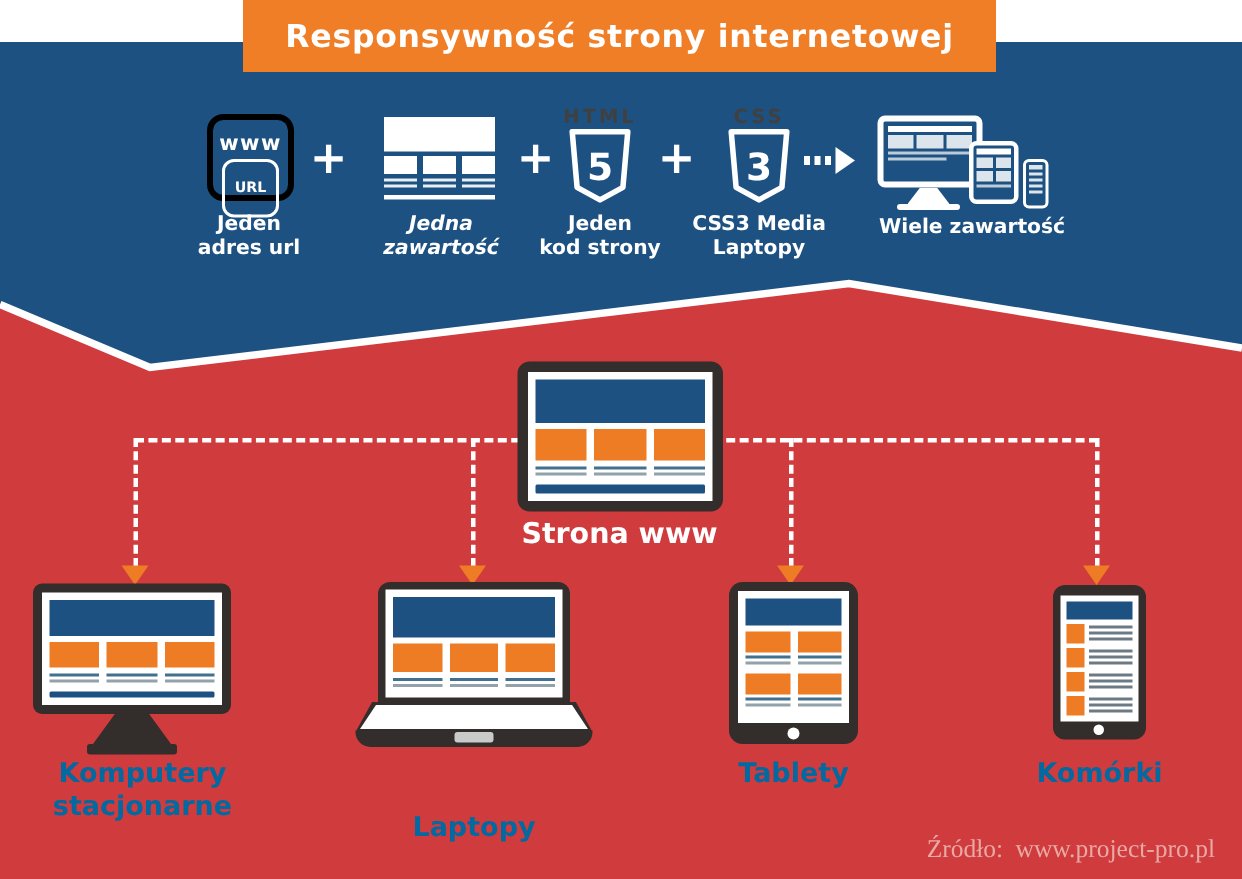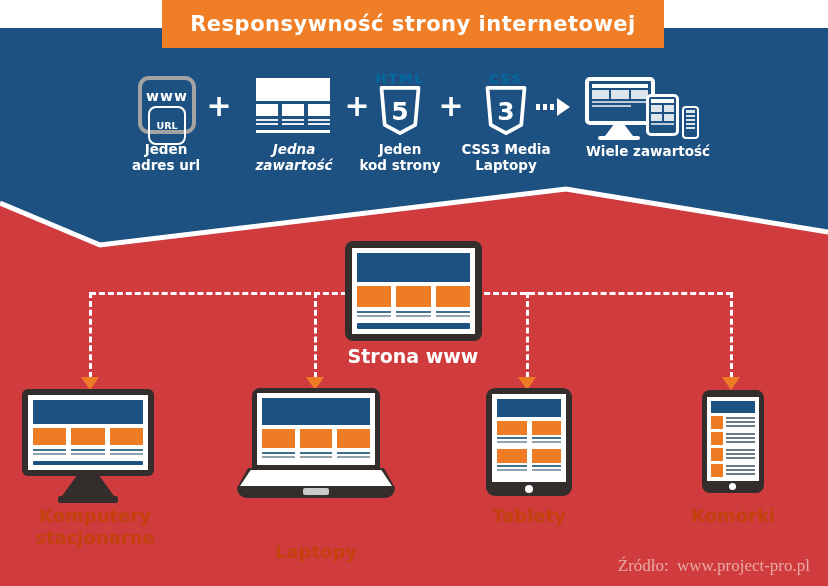--- a/index.html
+++ b/index.html
@@ -27,38 +27,38 @@
 
   
   .f-label {
     color:#fff; font-size:13.5px; font-weight:bold; line-height:16px;
     text-align:center; width:110px;
   }
   .plus { color:#fff; font-size:30px; font-weight:bold; width:26px; text-align:center; }
 
   .www-icon {
     left:138px; top:76px; width:58px; height:58px;
-    border:4px solid #a3a3a3; border-radius:11px; text-align:center;
+    border:4px solid #000000; border-radius:11px; text-align:center;
   }
   .www-word { color:#fff; font-size:14px; font-weight:bold; letter-spacing:1px; margin-top:8px; }
   .url-pill {
     display:inline-block; border:2px solid #fff; border-radius:8px;
     color:#fff; font-size:9.5px; font-weight:bold; padding:12px 6px; margin-top:2px;
   }
 
   .cw-icon { left:256px; top:78px; width:74px; height:55px; display:flex; flex-direction:column; gap:3px; }
   .cw-hero { height:24px; background:#fff; }
   .cw-row  { display:flex; gap:4px; height:13px; }
   .cw-row div { flex:1; background:#fff; }
   .cw-lines { display:flex; gap:4px; }
   .cw-lines .col { flex:1; }
   .cw-lines .col div { height:2px; background:#fff; margin-bottom:2px; opacity:.9; }
   .cw-full { height:3px; background:#fff; }
 
-  .logo-top { color:#0369a1; font-size:13px; font-weight:bold; letter-spacing:2px; text-align:center; width:90px; }
+  .logo-top { color:#404040; font-size:13px; font-weight:bold; letter-spacing:2px; text-align:center; width:90px; }
   .shield-svg { width:46px; height:50px; }
 
   .dash-arrow { left:536px; top:98px; display:flex; align-items:center; gap:3px; height:18px; }
   .dash-arrow .d { width:4px; height:6px; background:#fff; }
   .dash-arrow .head { width:0; height:0; border-top:9px solid transparent; border-bottom:9px solid transparent; border-left:13px solid #fff; }
 
   
   .mini-monitor { left:585px; top:77px; width:70px; height:48px; border:4px solid #fff; border-radius:5px;
                   background:#1d5181; padding:3px; z-index:1; }
   .mini-monitor .bar { height:4px; background:#fff; margin-bottom:2px; }
@@ -133,21 +133,21 @@
   .phone { left:702px; top:390px; width:62px; height:103px; background:#332d2b;
            border-radius:8px; padding:7px 5px 12px 5px; z-index:2; }
   .phone .screen { background:#fff; width:100%; height:100%; padding:4px; display:flex; flex-direction:column; gap:3px; }
   .phone .hero { height:15px; background:#1d5181; }
   .phone .row { display:flex; gap:3px; flex:1; }
   .phone .sq { width:12px; background:#ee7c24; }
   .phone .tx { flex:1; padding-top:1px; }
   .phone .tx div { height:2px; background:#6c7a85; margin-bottom:2px; }
 
   
-  .dev-label { color:#c2410c; font-size:18px; font-weight:bold; line-height:22px; text-align:center; z-index:2; }
+  .dev-label { color:#0369a1; font-size:18px; font-weight:bold; line-height:22px; text-align:center; z-index:2; }
 
   
   .source { right:18px; top:556px; color:#e8a9a4; font-size:17px;
             font-family:"Liberation Serif", serif; z-index:2; }
   .source span { margin-left:4px; }
 </style>
 </head>
 <body>
 
 <div>

